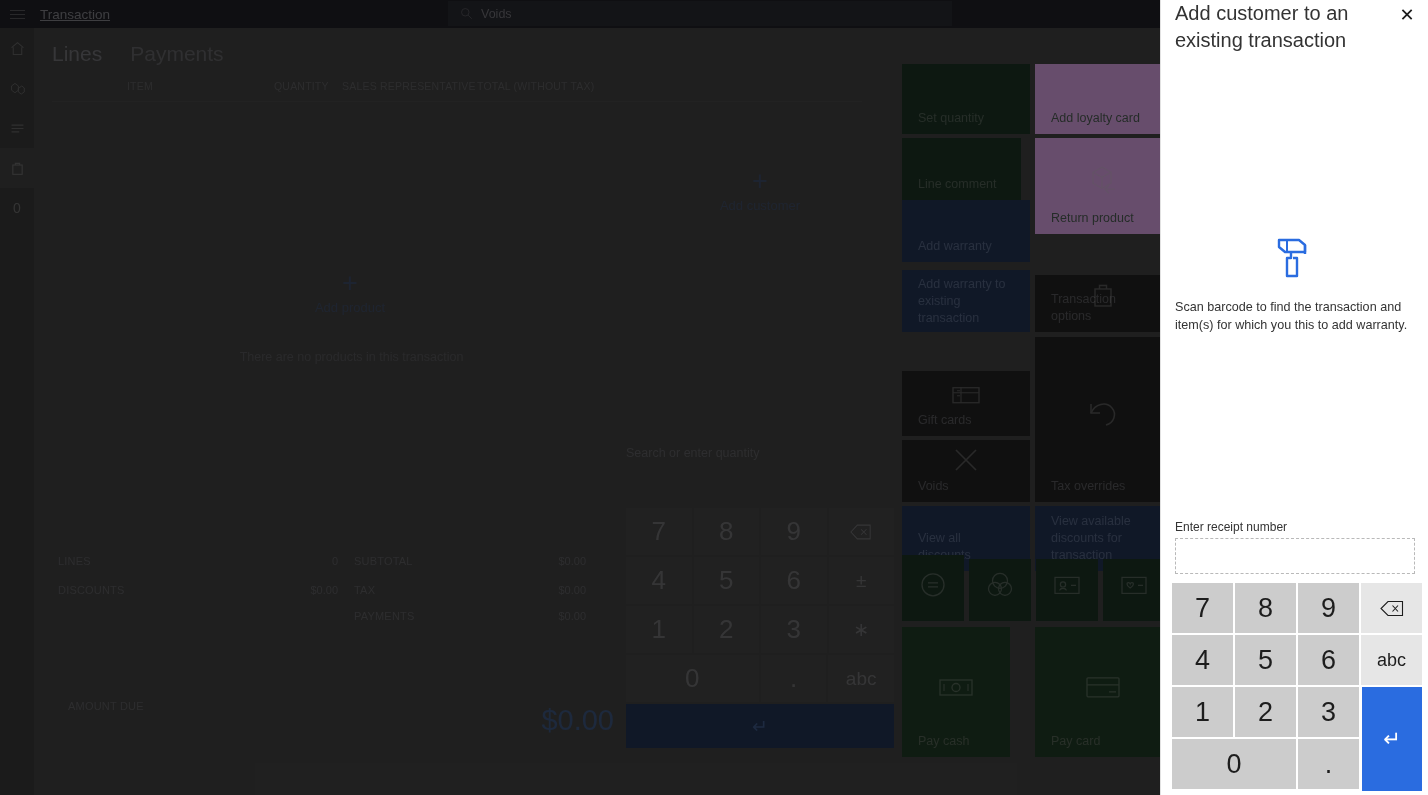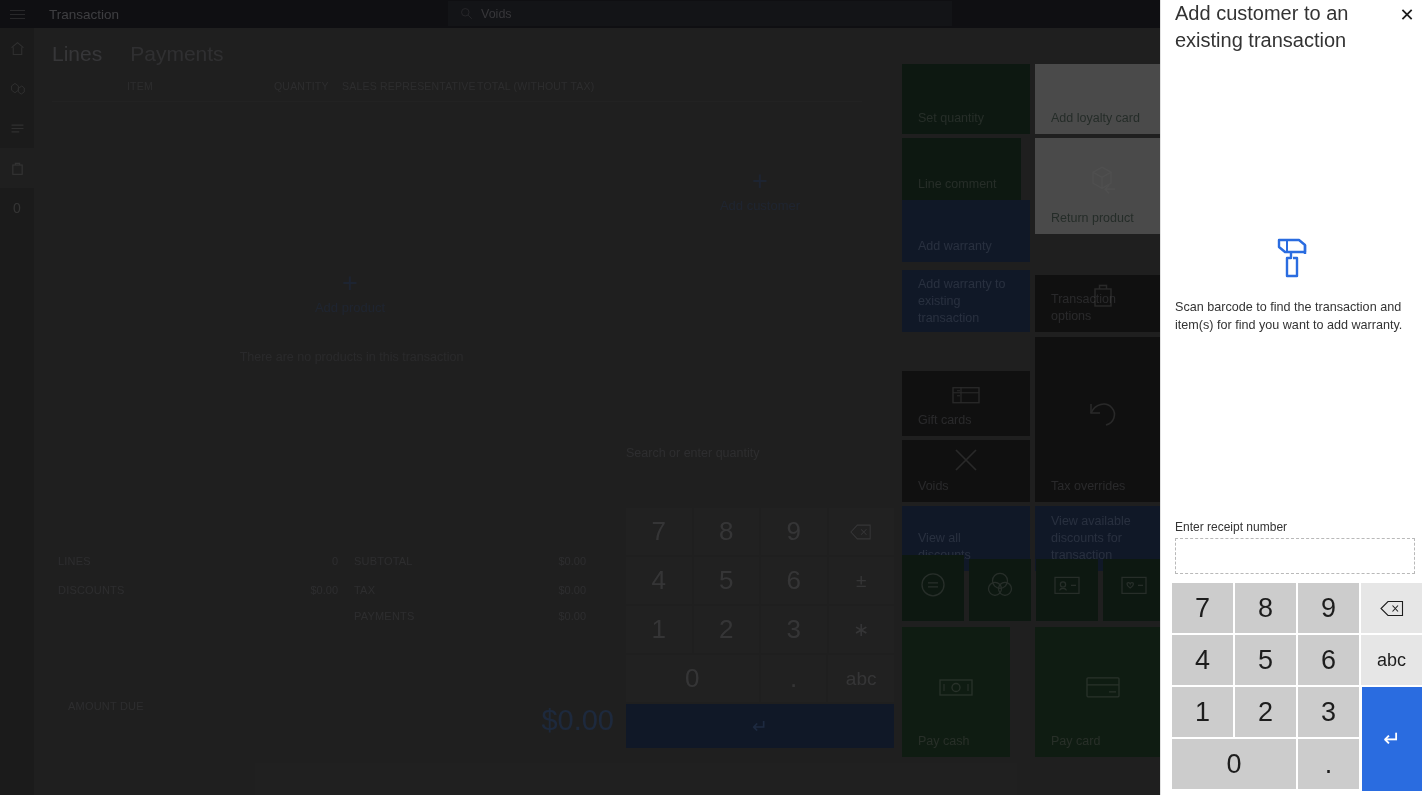--- a/index.html
+++ b/index.html
@@ -15,21 +15,21 @@
   #pos { position: absolute; inset: 0; }
 
   .topbar {
     position: absolute; left: 0; top: 0; width: 1428px; height: 28px;
     background: #090a12;
     display: flex; align-items: center;
   }
   .hamburger { width: 34px; display: flex; flex-direction: column;
     gap: 3px; align-items: center; justify-content: center; height: 28px; }
   .hamburger i { display: block; width: 15px; height: 1px; background: #4a4a50; }
-  .topbar-title { color: #83838b; font-size: 13.5px; margin-left: 15px; }
+  .topbar-title { color: #83838b; font-size: 13.5px; margin-left: 6px; text-decoration: underline; }
   .searchbox {
     position: absolute; left: 448px; top: 1px; width: 504px; height: 25px;
     background: #14151d; display: flex; align-items: center; padding-left: 12px; gap: 8px;
   }
   .searchbox .s-ic { width: 13px; height: 13px; opacity: .45; }
   .searchbox .s-txt { color: #6e6e76; font-size: 12.5px; }
 
   .railleft {
     position: absolute; left: 0; top: 28px; width: 34px; height: 767px;
     background: #282828;
@@ -86,21 +86,21 @@
   
   .tiles { position: absolute; left: 868px; top: 36px; width: 276px; }
   .tile {
     position: absolute; overflow: hidden;
     display: flex; align-items: flex-end; padding: 7px 16px;
   }
   .tile .lbl { font-size: 12.5px; line-height: 17px; }
   .tile .tic { position: absolute; left: 50%; top: 50%; transform: translate(-50%,-60%); opacity: .33; }
   .tile.g  { background: #05210f; }           
   .tile.g  .lbl { color: #44584a; }
-  .tile.g2 { background: #a3a3a3; }
+  .tile.g2 { background: #f0abfc; }
   .tile.g2 .lbl { color: #41544a; }
   .tile.b  { background: #0d2149; }           
   .tile.b  .lbl { color: #4b5f86; }
   .tile.k  { background: #0d0d0d; }           
   .tile.k  .lbl { color: #4e4e52; }
   .tile.gg { background: #0a2c10; }           
   .tile.gg .lbl { color: #4a5c4c; }
 
   
   .railright { position: absolute; left: 1144px; top: 36px; width: 54px; }
@@ -425,21 +425,21 @@
     <div class="dlg-close">✕</div>
 
     <div class="scan-icon">
       <svg width="52" height="48" viewBox="0 0 52 48">
         <path d="M10 6h20l6 5v7H16l-6-5z" fill="none" stroke="#2a6ce0" stroke-width="2.4" stroke-linejoin="round"></path>
         <path d="M18 6v12" stroke="#2a6ce0" stroke-width="2"></path>
         <path d="M22 18v6h-4v18h10V24h-4" fill="none" stroke="#2a6ce0" stroke-width="2.4" stroke-linejoin="round"></path>
         <path d="M36 11v9" stroke="#2a6ce0" stroke-width="2.4"></path>
       </svg>
     </div>
-    <div class="scan-text">Scan barcode to find the transaction and item(s) for find you want to add warranty.</div>
+    <div class="scan-text">Scan barcode to find the transaction and item(s) for which you this to add warranty.</div>
 
     <div class="field-label">Enter receipt number</div>
     <input class="field-input" type="text" placeholder="" style="">
 
     <div class="dnum">
       <div class="dn-row">
         <div class="dn-key">7</div>
         <div class="dn-key">8</div>
         <div class="dn-key">9</div>
         <div class="dn-key alt">

